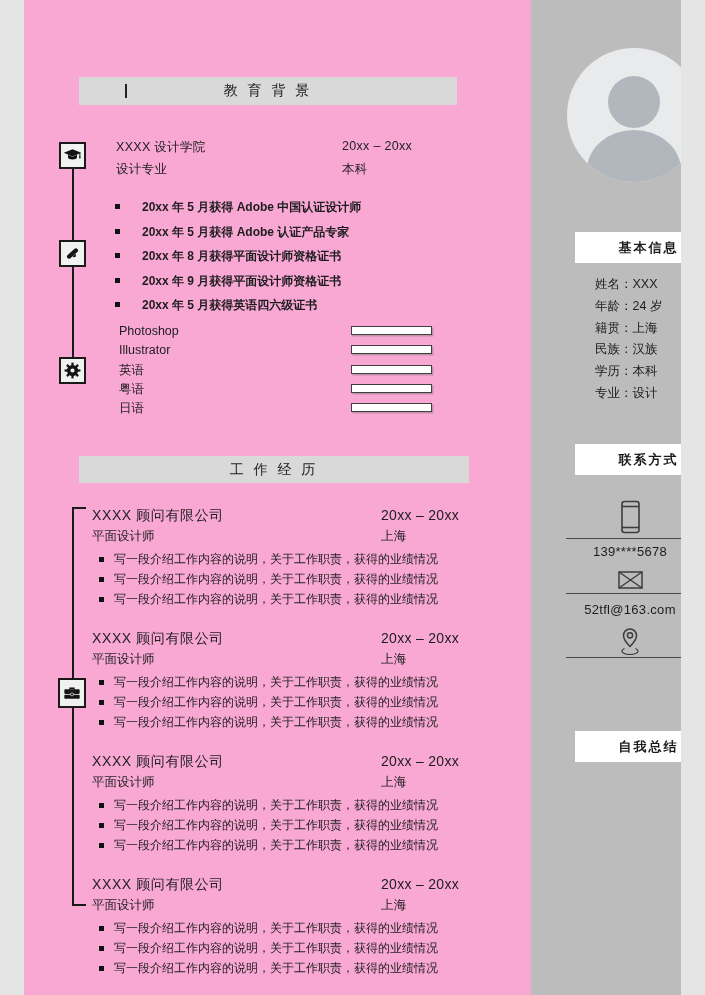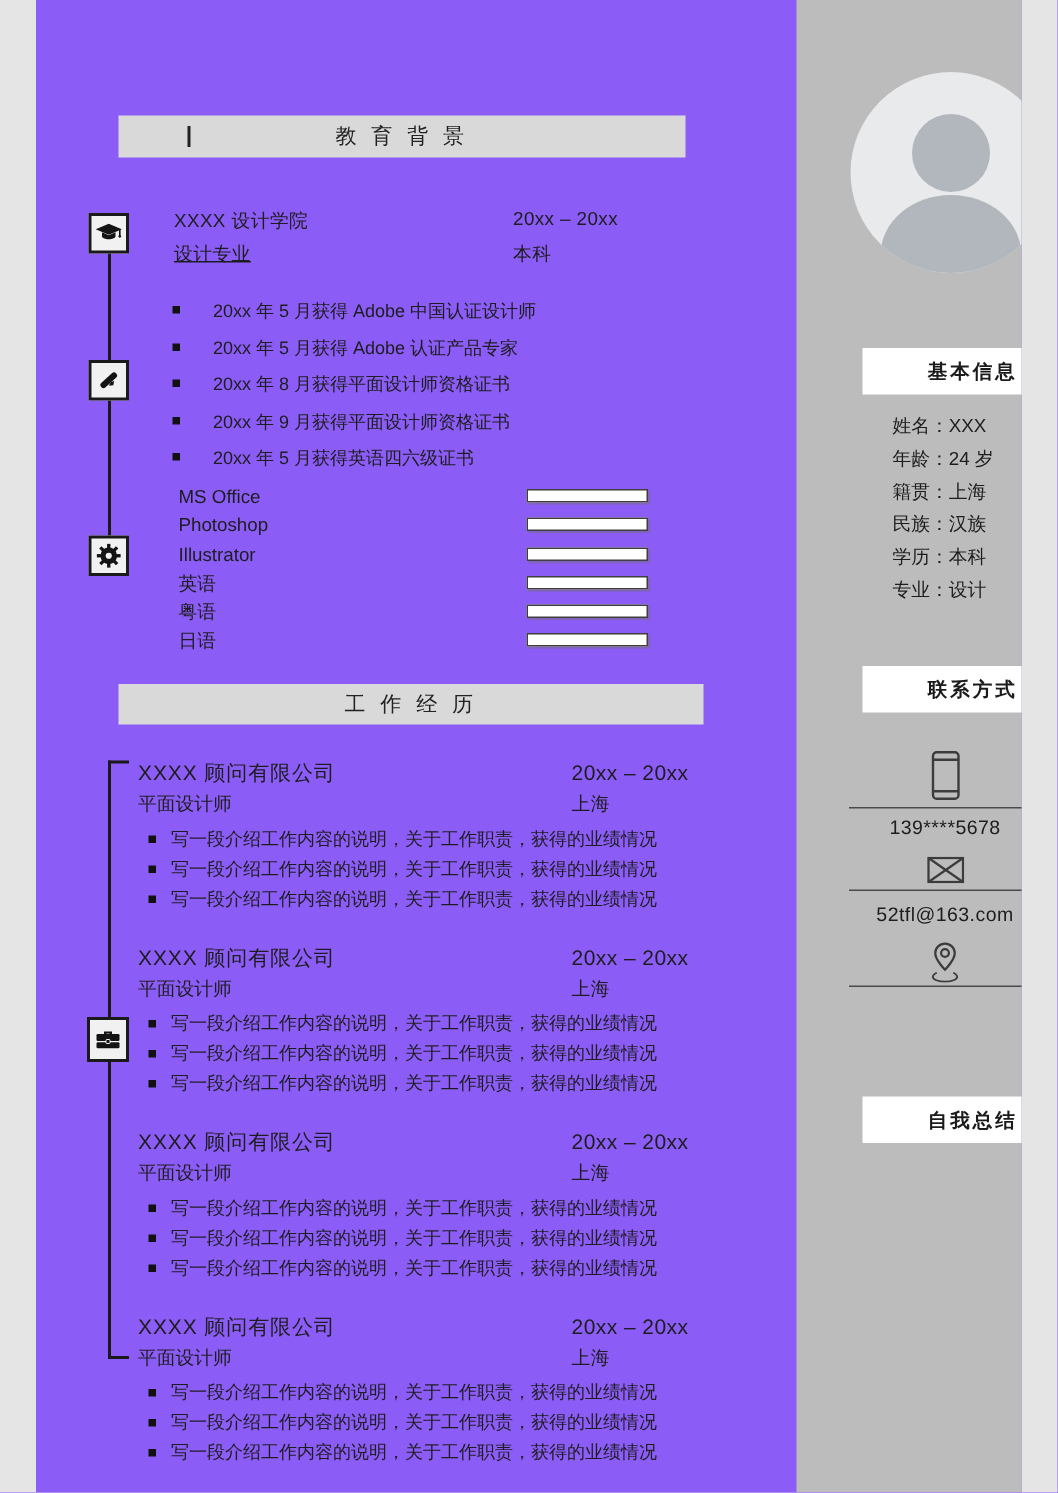--- a/index.html
+++ b/index.html
@@ -1,19 +1,19 @@
 <!DOCTYPE html>
 <html><head>
 <meta charset="utf-8">
 <style>
   * { margin:0; padding:0; box-sizing:border-box; }
   body { background:#e5e5e5; font-family:"Liberation Sans","DejaVu Sans",sans-serif; }
   .page {
     position:relative; width:657px; height:995px; margin:0 auto;
-    background:#8b5cf6; color:#1d1d1f; overflow:hidden;
+    background:#f9a8d4; color:#1d1d1f; overflow:hidden;
   }
 
   
   .section-bar {
     position:absolute; background:#d9d9d9; display:flex; align-items:center;
     justify-content:center; font-size:14px; letter-spacing:3px; color:#222;
   }
   #edu-bar  { left:55px; top:77px;  width:378px; height:28px; }
   #work-bar { left:55px; top:456px; width:390px; height:27px; }
   .bar-tick { position:absolute; left:46px; top:7px; width:2px; height:14px; background:#222; }
@@ -30,25 +30,25 @@
   }
   #box-grad    { left:35px; top:142px; }
   #box-diploma { left:35px; top:240px; }
   #box-gear    { left:35px; top:357px; }
   #box-brief   { left:34px; top:678px; width:28px; height:30px; }
 
   
   .edu-text { position:absolute; font-size:12.5px; letter-spacing:0.3px; }
   #edu-school { left:92px;  top:139px; }
   #edu-period { left:318px; top:139px; }
-  #edu-major  { left:92px;  top:161px;text-decoration:underline; }
+  #edu-major  { left:92px;  top:161px; }
   #edu-degree { left:318px; top:161px; }
 
   #cert-list { position:absolute; left:85px; top:195px; list-style:none; width:360px; }
-  #cert-list li { position:relative; height:24.6px; line-height:24.6px; font-size:12px; padding-left:33px; }
+  #cert-list li { position:relative; height:24.6px; line-height:24.6px; font-size:12px; padding-left:33px;font-weight:bold; }
   #cert-list li::before { content:""; position:absolute; left:6px; top:9px; width:5px; height:5px; background:#111; }
 
   
   #skills { position:absolute; left:95px; top:322px; width:330px; }
   .skill-row  { position:relative; height:19.3px; }
   .skill-name { font-size:12.5px; line-height:19.3px; display:block; }
   .skill-bar  {
     position:absolute; left:232px; top:4px; width:81px; height:9px;
     border:1px solid #3f3f3f; background:#ffffff;
     box-shadow:1.5px 1.5px 0 rgba(110,110,110,0.4);
@@ -142,24 +142,20 @@
 
   <ul id="cert-list">
     <li>20xx 年 5 月获得 Adobe 中国认证设计师</li>
     <li>20xx 年 5 月获得 Adobe 认证产品专家</li>
     <li>20xx 年 8 月获得平面设计师资格证书</li>
     <li>20xx 年 9 月获得平面设计师资格证书</li>
     <li>20xx 年 5 月获得英语四六级证书</li>
   </ul>
 
   <div id="skills">
-    <div class="skill-row">
-      <span class="skill-name">MS Office</span>
-      <span class="skill-bar"><span class="skill-fill" style="width: 88%;"></span></span>
-    </div>
     <div class="skill-row">
       <span class="skill-name">Photoshop</span>
       <span class="skill-bar"><span class="skill-fill" style="width: 88%;"></span></span>
     </div>
     <div class="skill-row">
       <span class="skill-name">Illustrator</span>
       <span class="skill-bar"><span class="skill-fill" style="width: 88%;"></span></span>
     </div>
     <div class="skill-row">
       <span class="skill-name">英语</span>

